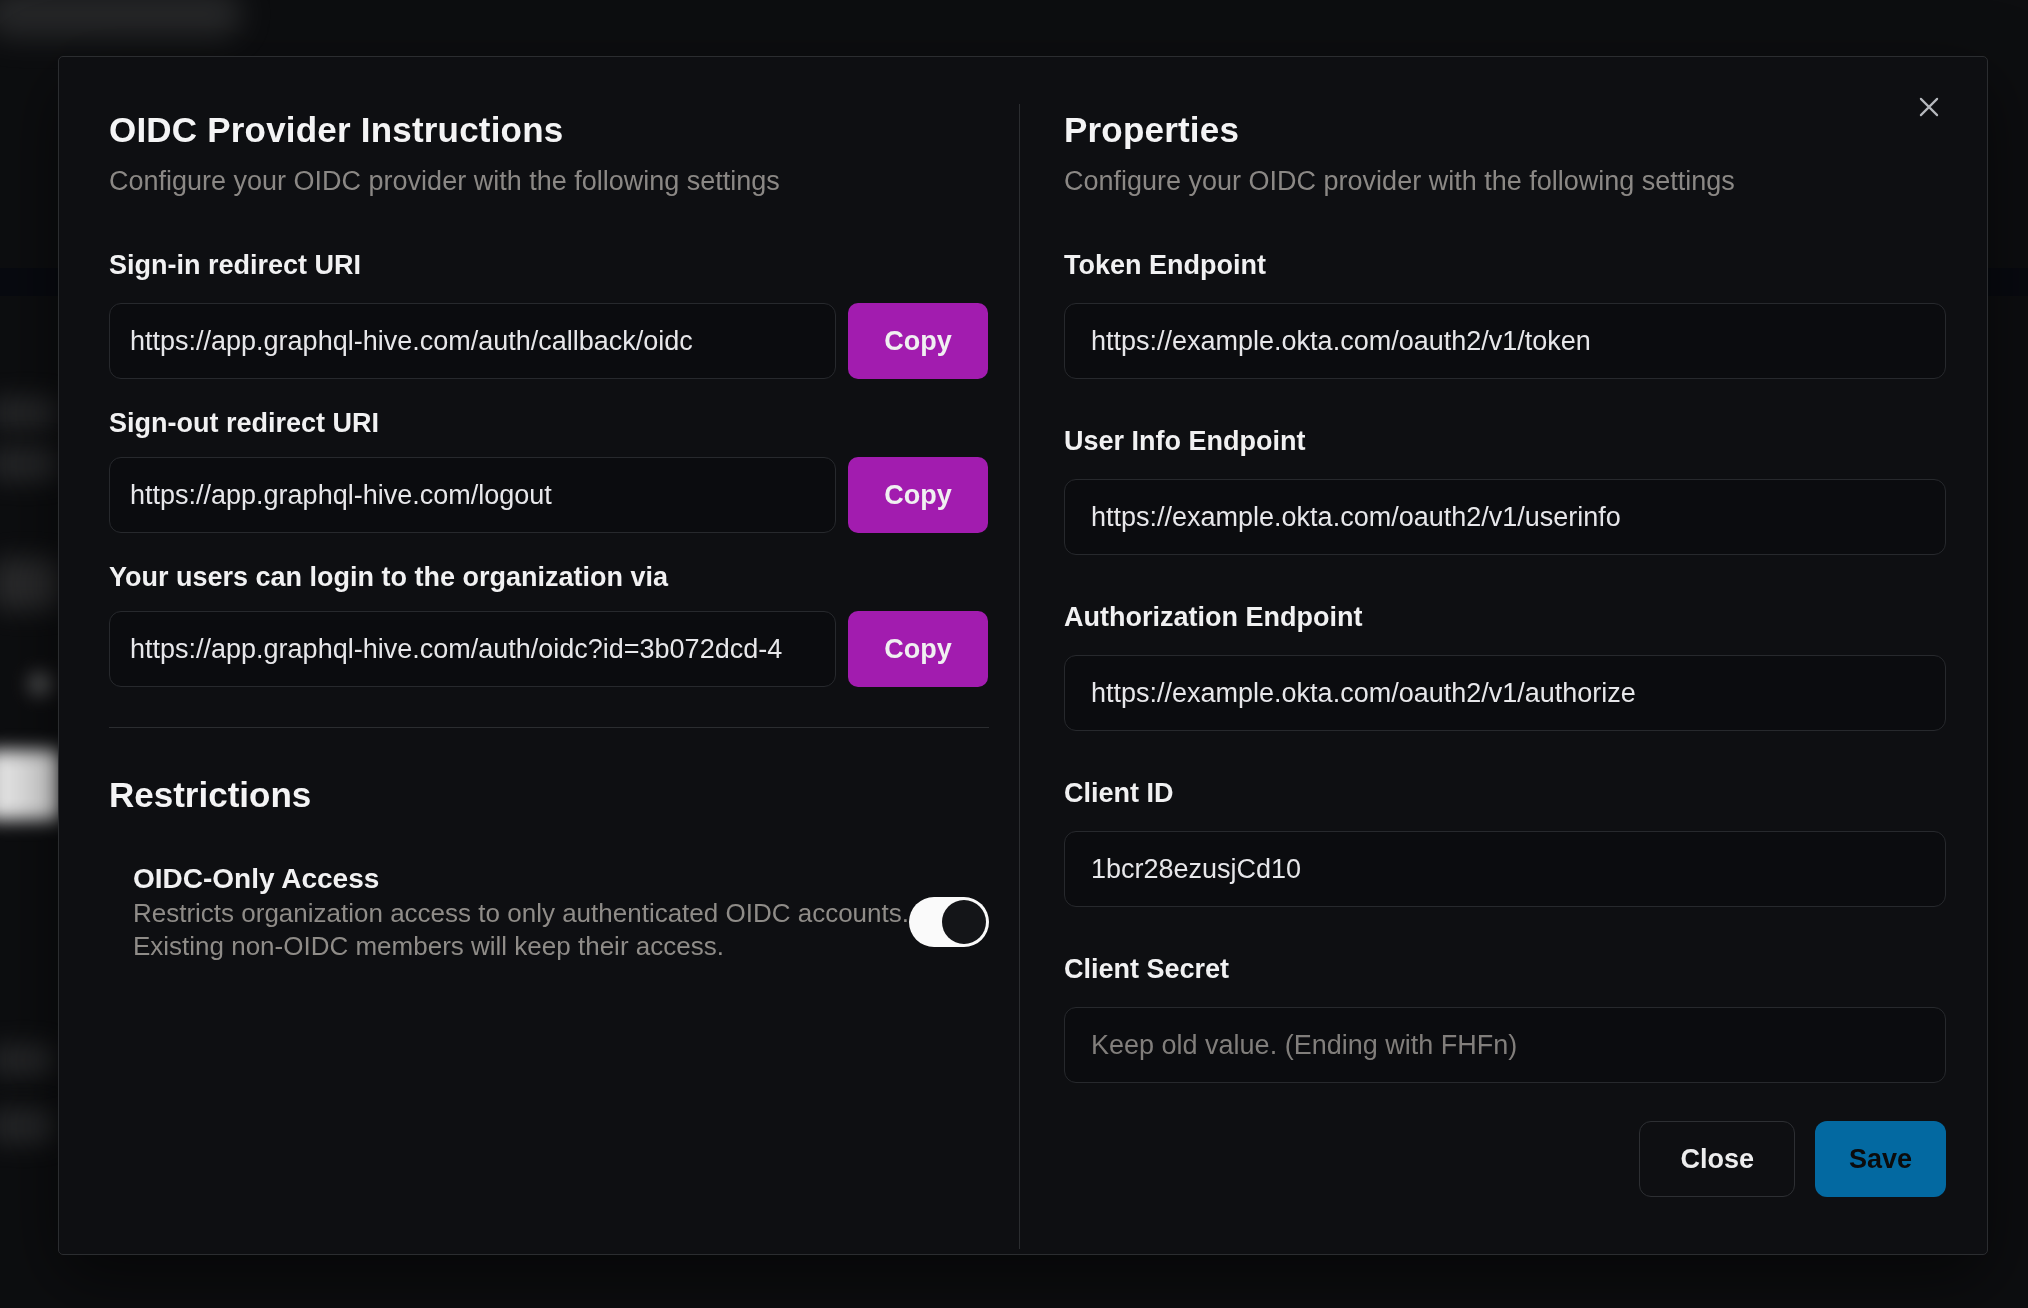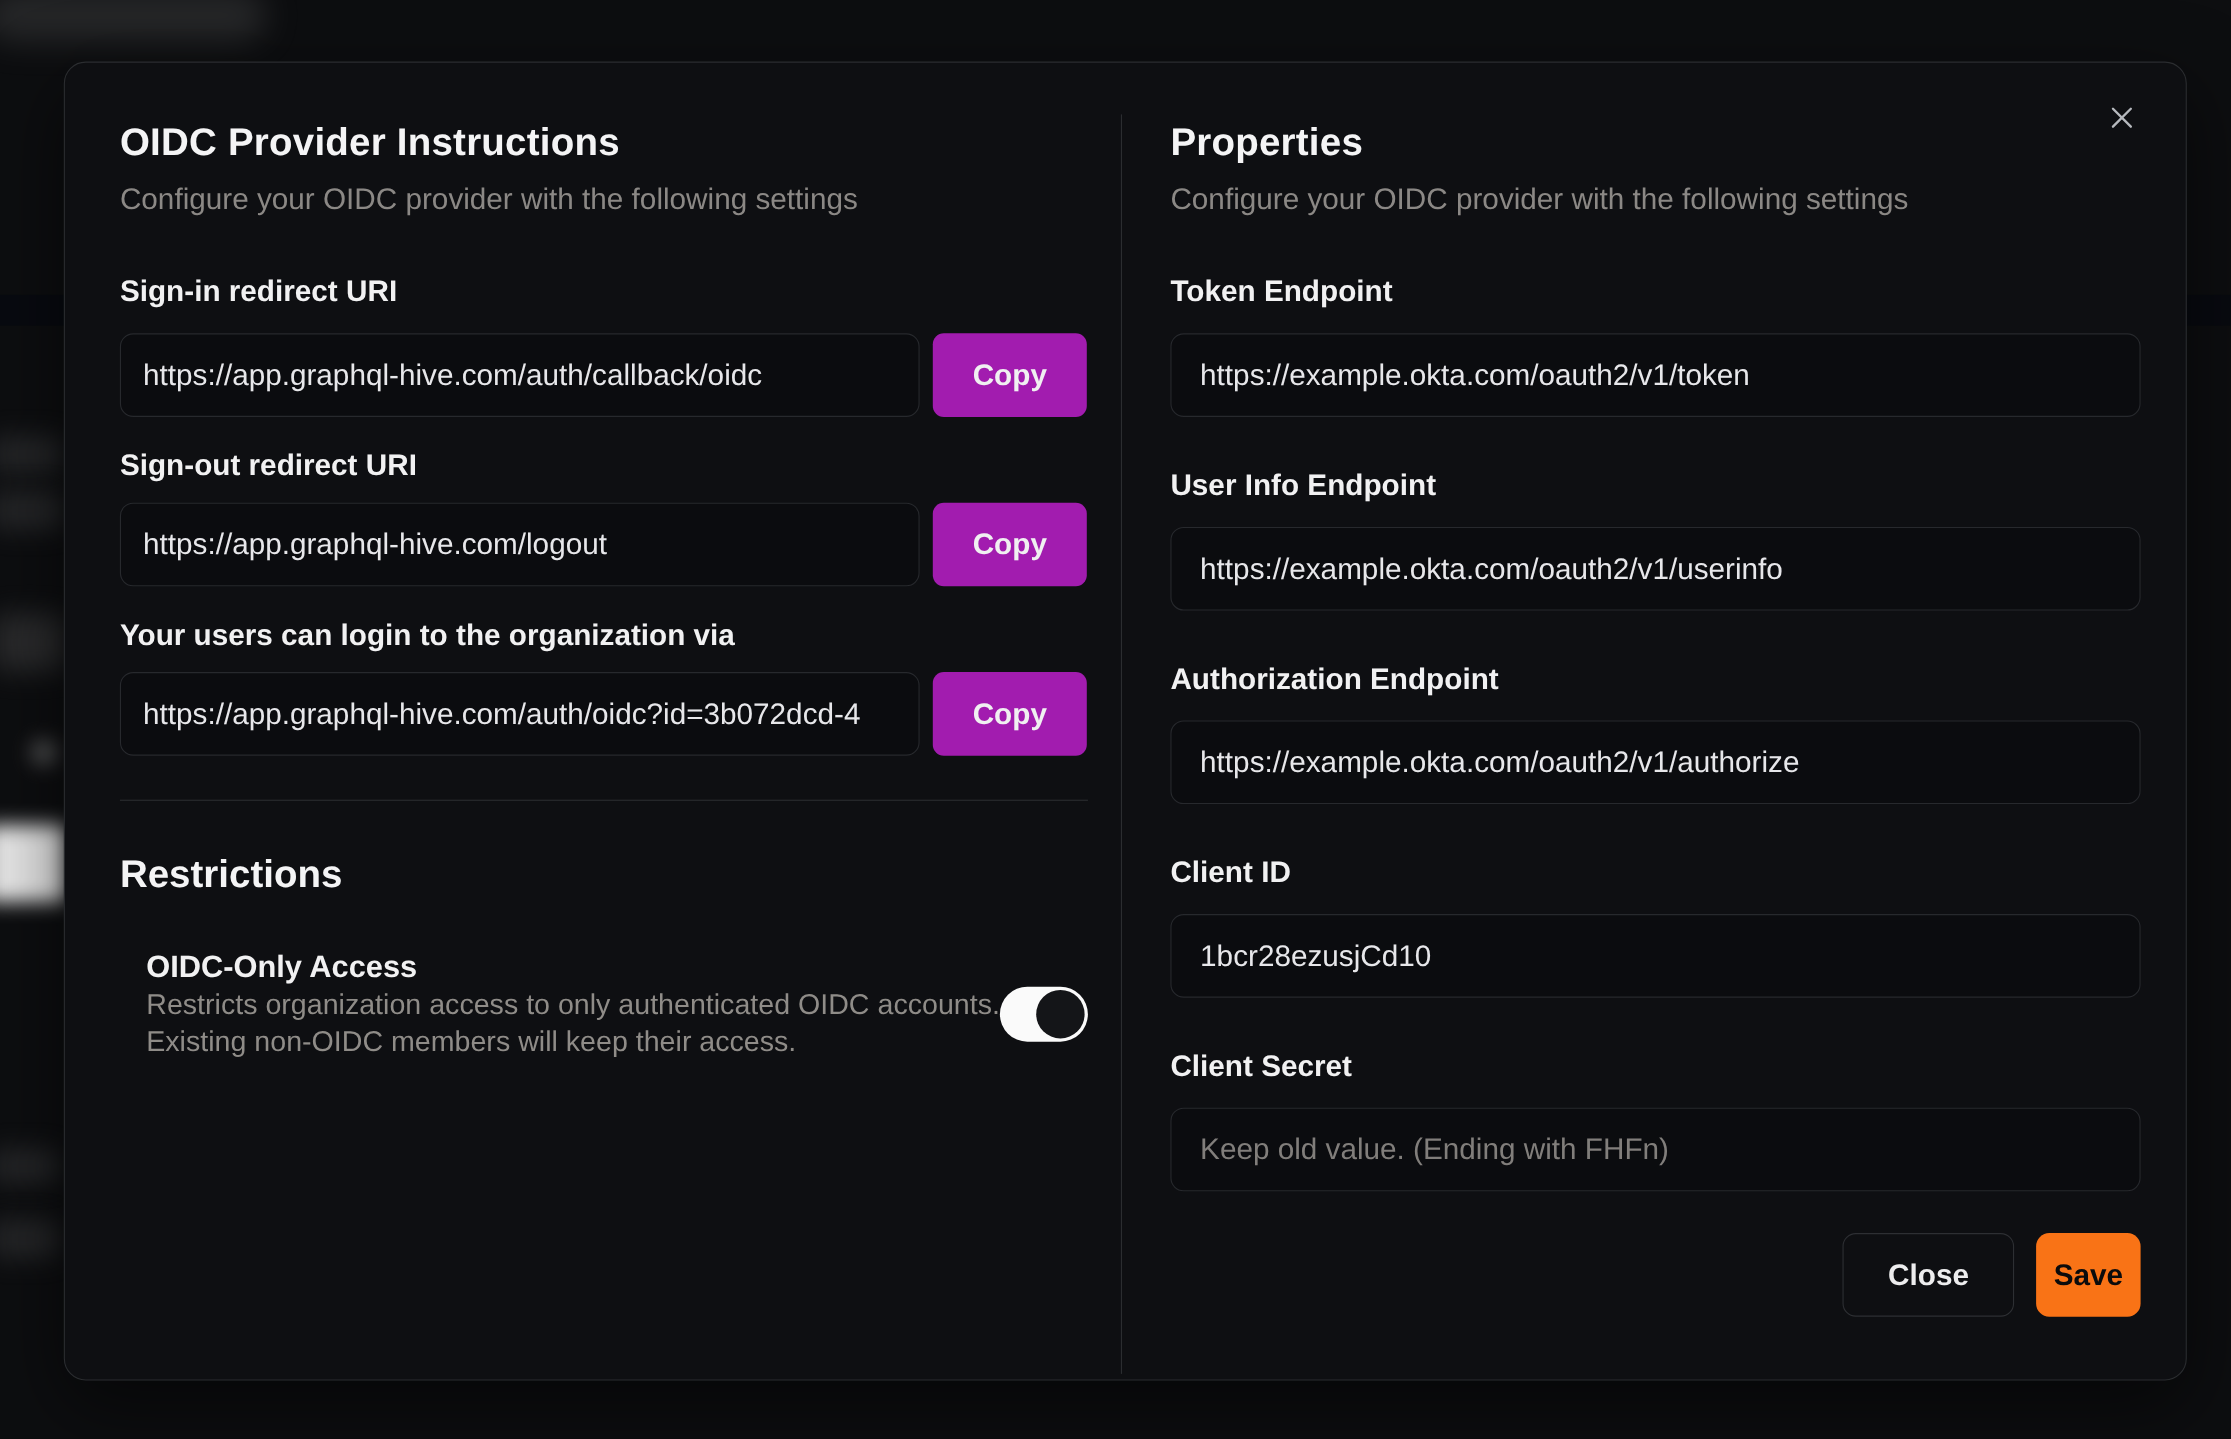--- a/index.html
+++ b/index.html
@@ -17,21 +17,21 @@
   .sm2{left:-8px;top:446px;width:66px;height:36px;}
   .blob-mid{left:-6px;top:558px;width:66px;height:52px;background:#3d3d3e;border-radius:10px;filter:blur(12px);opacity:.6;}
   .dot{left:28px;top:672px;width:24px;height:24px;background:#8a8a8a;border-radius:50%;filter:blur(9px);opacity:.55;}
   .whitebox{left:-14px;top:750px;width:74px;height:70px;background:#e6e6e6;border-radius:6px;filter:blur(9px);}
   .sm3{left:-8px;top:1044px;width:62px;height:32px;}
   .sm4{left:-8px;top:1108px;width:62px;height:36px;}
 
   
   .modal{
     position:absolute;left:58px;top:56px;width:1930px;height:1199px;
-    background:#0e0f12;border:1px solid #2b2d30;border-radius:20px;
+    background:#0e0f12;border:1px solid #2b2d30;border-radius:5px;
     box-shadow:0 24px 70px rgba(0,0,0,.55);box-sizing:border-box;
   }
   .v-divider{position:absolute;left:960px;top:47px;width:1px;height:1145px;background:#2b2d30;}
 
   .close-x{
     position:absolute;left:1852px;top:32px;width:36px;height:36px;
     background:transparent;border:none;cursor:pointer;padding:0;
     display:flex;align-items:center;justify-content:center;
   }
   .close-x svg{display:block;}
@@ -77,21 +77,21 @@
     background:#fafafa;border:none;cursor:pointer;flex:none;
   }
   .toggle .knob{
     position:absolute;right:3px;top:3px;width:44px;height:44px;border-radius:50%;background:#141518;
   }
 
   .footer{position:absolute;top:1064px;right:0;display:flex;gap:20px;}
   .btn{height:76px;border-radius:12px;font-size:27px;font-weight:600;cursor:pointer;
        font-family:"Liberation Sans","DejaVu Sans",sans-serif;padding:0 40px;}
   .btn-close{background:transparent;border:1px solid #2d2f33;color:#ededee;}
-  .btn-save{background:#f97316;border:none;color:#0b0b0c;padding:0 16px;}
+  .btn-save{background:#0369a1;border:none;color:#0b0b0c;padding:0 34px;}
 </style>
 </head>
 <body>
 
 <div class="bg-artifact blob-topleft"></div>
 <div class="bg-artifact band"></div>
 <div class="bg-artifact smudge sm1"></div>
 <div class="bg-artifact smudge sm2"></div>
 <div class="bg-artifact blob-mid"></div>
 <div class="bg-artifact dot"></div>

